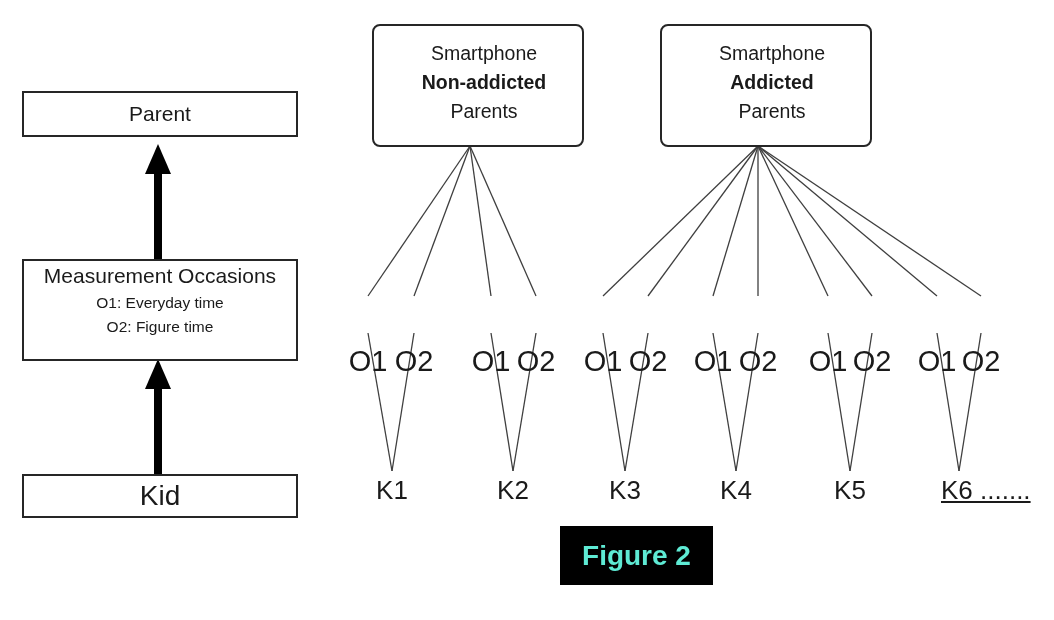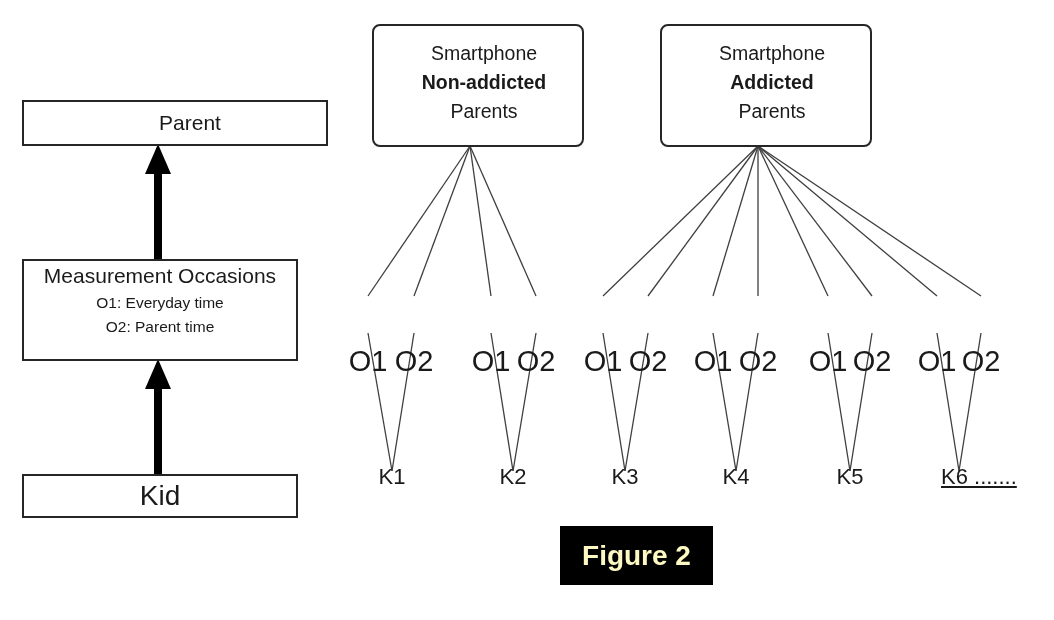--- a/index.html
+++ b/index.html
@@ -5,45 +5,45 @@
   html,body{margin:0;padding:0;background:#ffffff;}
   .canvas{
     position:relative;width:1054px;height:620px;background:#ffffff;overflow:hidden;
     font-family:"Liberation Sans", sans-serif;color:#1a1a1a;
   }
   svg.lines{position:absolute;left:0;top:0;width:1054px;height:620px;}
   .box{
     position:absolute;left:22px;width:272px;background:#fff;
     border:2px solid #262626;text-align:center;box-sizing:content-box;
   }
-  .parent-box{top:100px;height:42px;line-height:42px;font-size:21px;padding-left:30px;}
+  .parent-box{top:91px;height:42px;line-height:42px;font-size:21px;}
   .kid-box{top:474px;height:40px;line-height:40px;font-size:28px;}
   .measure-box{top:259px;height:98px;}
   .measure-title{font-size:21px;line-height:30px;}
   .measure-item{font-size:15.5px;line-height:24px;}
   .group-box{
     position:absolute;top:24px;width:196px;height:106px;background:#fff;
     border:2px solid #262626;border-radius:8px;text-align:center;
     font-size:19.5px;line-height:29px;padding-top:13px;padding-left:12px;
   }
   .group-box .bold{font-weight:bold;}
   .g1{left:372px;}
   .g2{left:660px;}
   .o-label{
     position:absolute;top:305px;transform:translateX(-50%);
     font-size:29px;white-space:nowrap;margin-top:40px;
   }
   .k-label{
-    position:absolute;top:464px;transform:translateX(-50%);
-    font-size:22px;white-space:nowrap;
+    position:absolute;top:475px;transform:translateX(-50%);
+    font-size:26px;white-space:nowrap;
   }
   .k-label.suffixed{transform:none;text-decoration:underline;}
   .caption{
     position:absolute;left:560px;top:526px;width:153px;height:59px;
-    background:#000000;color:#fef9c3;font-size:28px;font-weight:bold;
+    background:#000000;color:#5eead4;font-size:28px;font-weight:bold;
     text-align:center;line-height:59px;
   }
 </style>
 </head>
 <body>
 
 <div class="canvas">
 
   <svg class="lines" viewBox="0 0 1054 620">
     <g id="generated-lines">
@@ -82,21 +82,21 @@
     </g>
   </svg>
 
   <div class="box parent-box">
     <span>Parent</span>
   </div>
 
   <div class="box measure-box">
     <div class="measure-title">Measurement Occasions</div>
     <div class="measure-item">O1: Everyday time</div>
-    <div class="measure-item">O2: Parent time</div>
+    <div class="measure-item">O2: Figure time</div>
   </div>
 
   <div class="box kid-box">
     <span>Kid</span>
   </div>
 
   <div class="group-box g1">
     <div>Smartphone</div>
     <div class="bold">Non-addicted</div>
     <div>Parents</div>

